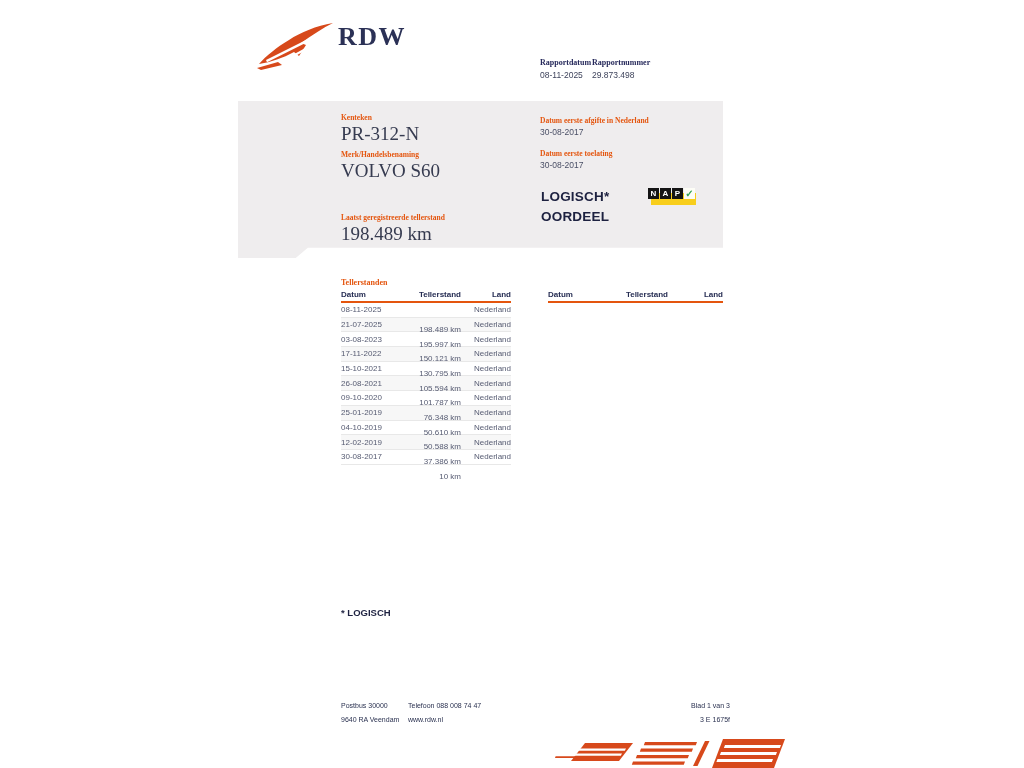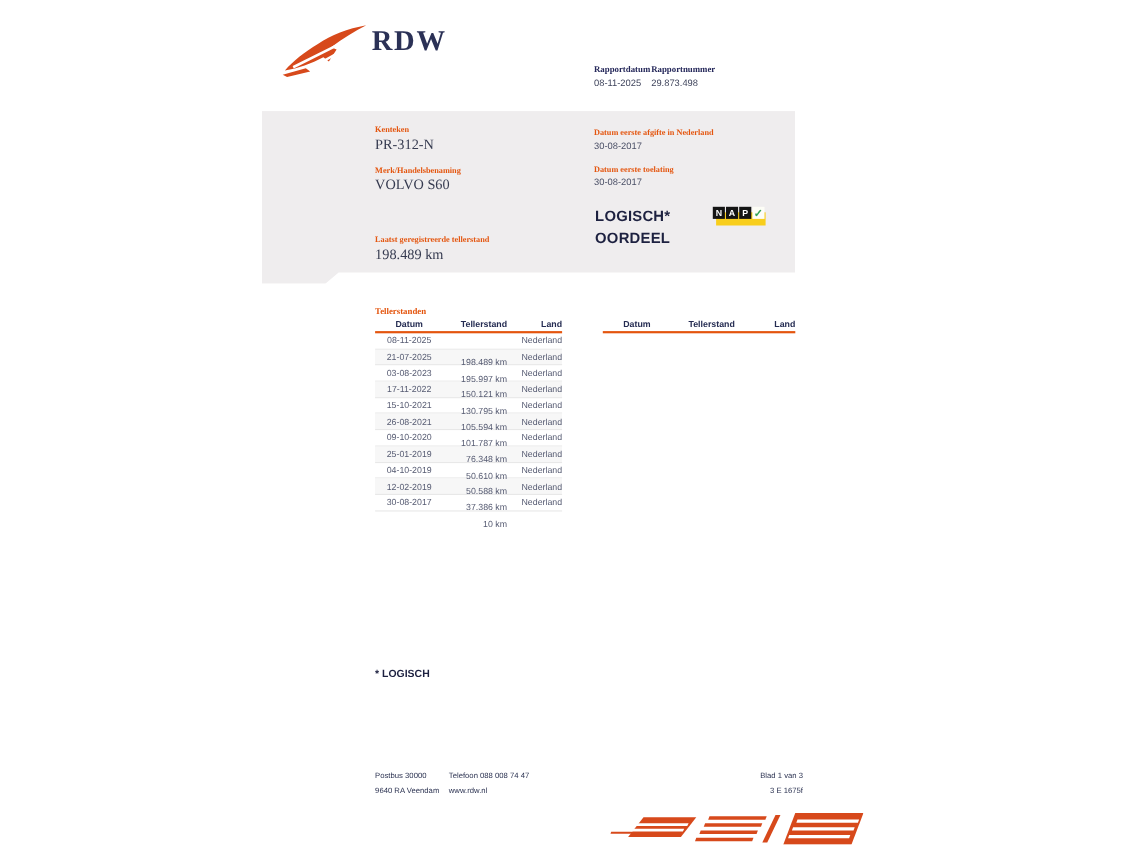--- a/index.html
+++ b/index.html
@@ -12,21 +12,21 @@
   
   .wordmark { left:338px; top:22px; font-size:26px; font-weight:600; letter-spacing:1.5px; color:#2b3156; }
   .doc-title { left:540px; top:26px; font-size:17px; font-weight:700; color:#e4550e; }
   .meta-label { font-size:8px; font-weight:700; color:#26295b; font-family:"Liberation Serif", serif; }
   .meta-value { font-size:8.5px; color:#3f445c; margin-top:3px; }
 
   
   .card { left:238px; top:101px; width:485px; height:157px; background:#efedee;
           clip-path: polygon(0 0, 100% 0, 100% 93.5%, 14.4% 93.5%, 11.9% 100%, 0 100%); }
   .fld-label { font-size:7.5px; font-weight:700; color:#e4550e; font-family:"Liberation Serif", serif; }
-  .fld-big { font-size:13px; color:#363b50; font-family:"Liberation Serif", serif; }
+  .fld-big { font-size:19px; color:#363b50; font-family:"Liberation Serif", serif; }
   .fld-small { font-size:8.5px; color:#4a4f66; }
   .oordeel { font-size:13.5px; font-weight:700; color:#1d2140; line-height:20px; letter-spacing:.2px; }
 
   
   .nap { left:648px; top:188px; width:50px; height:18px; }
   .nap-yellow { position:absolute; left:3px; top:5px; width:45px; height:12px; background:#f8ce1c; }
   .nap-tiles { position:absolute; left:0; top:0; display:flex; gap:1px; }
   .nap-tile { width:11px; height:11px; background:#141414; color:#fff; font-size:8px; font-weight:700;
               display:flex; align-items:center; justify-content:center; }
   .nap-check { width:11px; height:11px; background:#fdfdf6; color:#33a457; font-size:10px; font-weight:700;
@@ -35,21 +35,21 @@
   
   .section-title { left:341px; top:278px; font-size:8px; font-weight:700; color:#e4550e; font-family:"Liberation Serif", serif; }
   .table { position:absolute; top:290px; }
   .t1 { left:341px; width:170px; }
   .t2 { left:548px; width:175px; }
   .thead { display:flex; height:13px; align-items:flex-end; border-bottom:2px solid #e4550e; padding-bottom:2px;
            font-size:8px; font-weight:700; color:#252c52; }
   .trow { display:flex; height:14.7px; align-items:center; font-size:8px; color:#565b72;
           border-bottom:1px solid #e8e8e8; }
   .trow:nth-child(even) { background:#f7f7f7; }
-  .tc0 { width:62px; text-align:center; }
+  .tc0 { width:62px; text-align:left; }
   .tc1 { width:58px; text-align:right;margin-top:39px; }
   .tc2 { flex:1; text-align:right; }
 
   
   .fn-title { left:341px; top:607px; font-size:9.5px; font-weight:700; color:#1d2140; }
   .fn-text { left:341px; top:622px; width:396px; font-size:7.5px; line-height:13px; color:#e4550e; }
 
   
   .foot { font-size:7px; color:#2a3150; line-height:14px; }
   .foot-right { text-align:right; }

